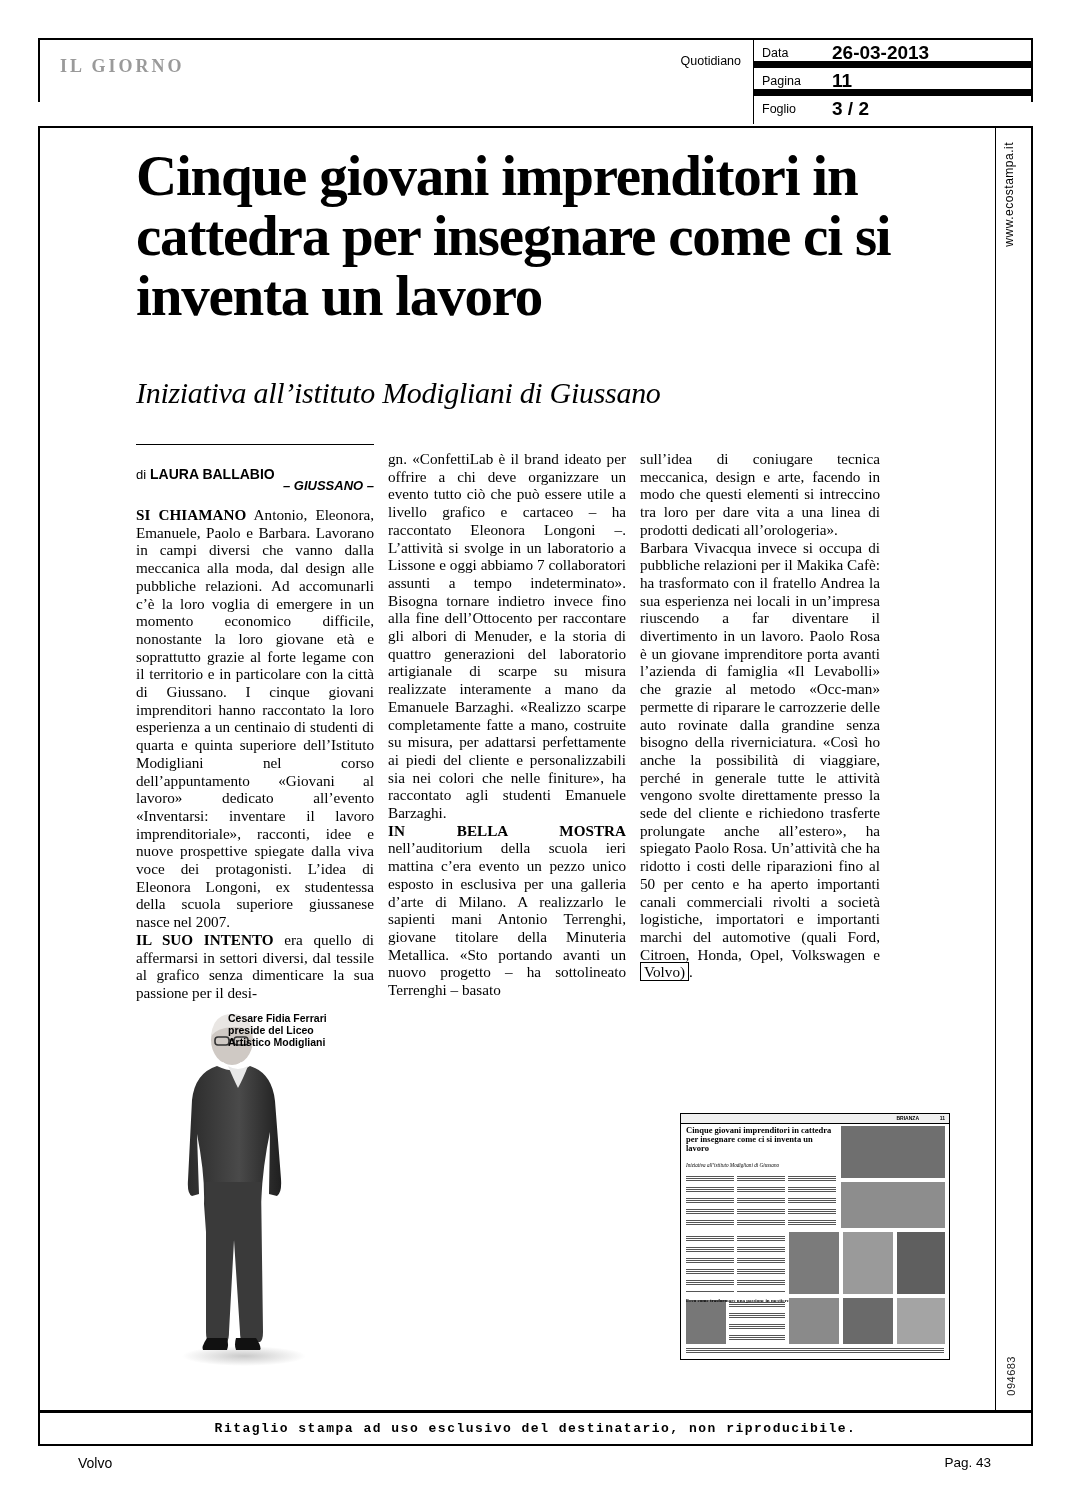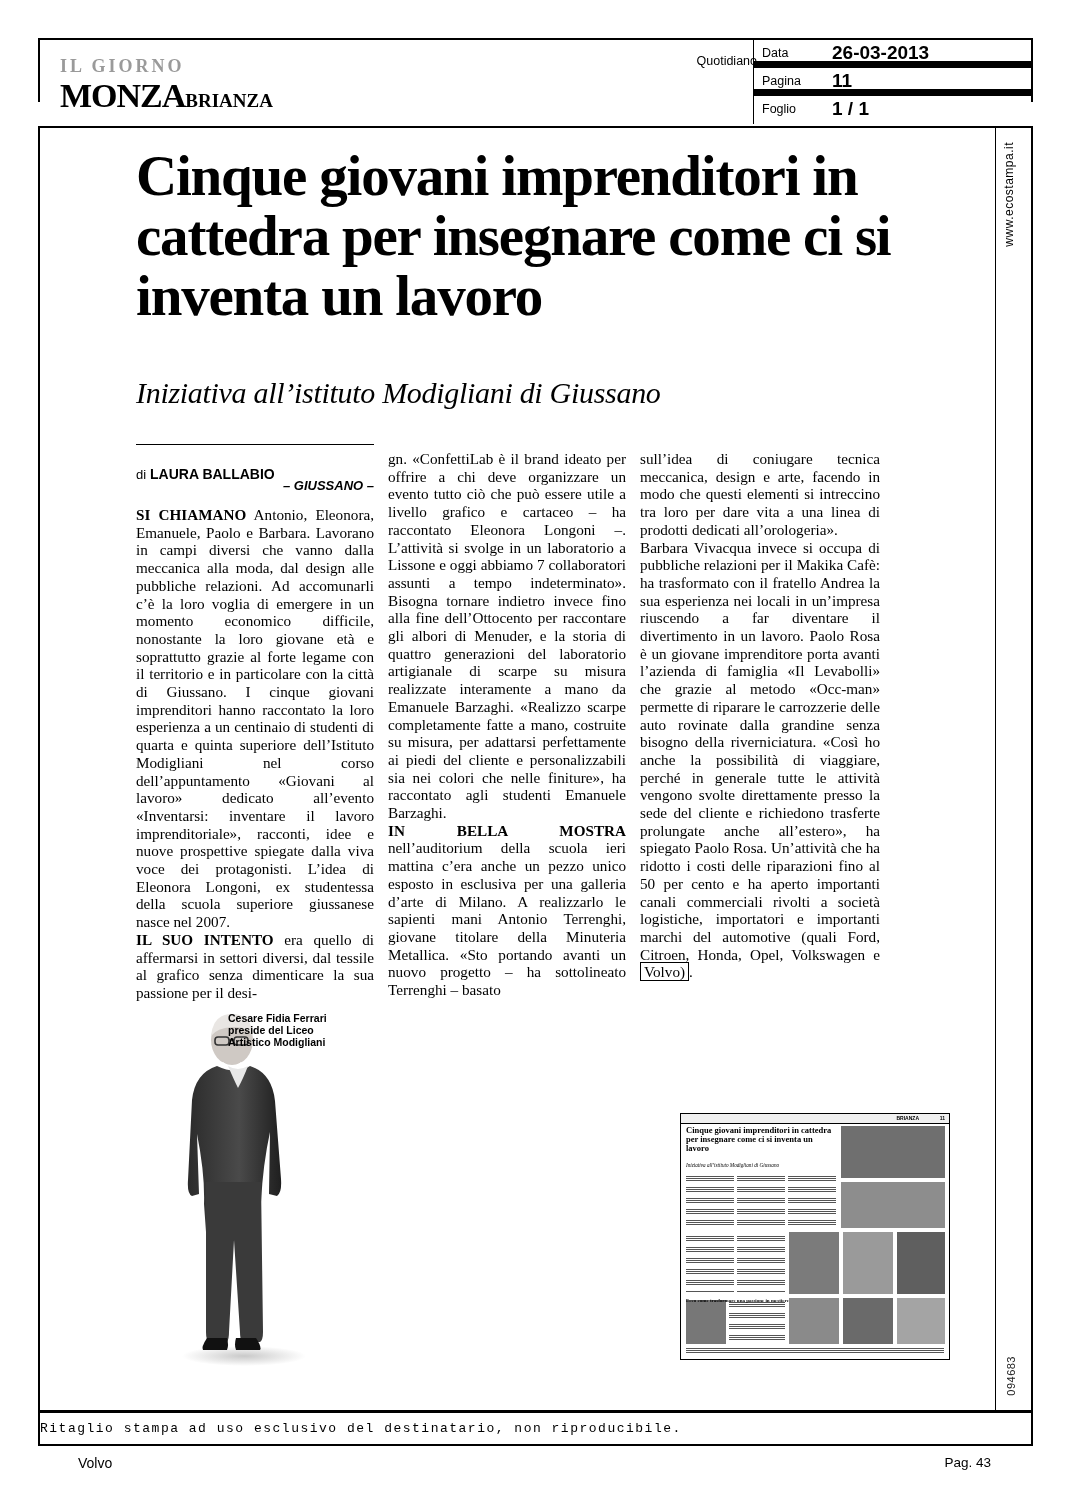--- a/index.html
+++ b/index.html
@@ -55,21 +55,21 @@
     line-height: 1;
     margin-top: 2px;
   }
   .brand-main .sub {
     font-size: 19px;
     letter-spacing: 0px;
   }
 
   .quotidiano {
     position: absolute;
-    right: 274px;
+    right: 290px;
     top: 14px;
     font-family: "Liberation Sans", sans-serif;
     font-size: 12.5px;
   }
 
   .infobox {
     position: absolute;
     right: 0px;
     top: 0px;
     width: 278px;
@@ -330,24 +330,25 @@
     width: 995px;
     height: 34px;
     border: 2px solid #000;
     border-top: 1px solid #000;
     box-sizing: border-box;
   }
   .footer-strip .txt {
     position: absolute;
     left: 0; right: 0;
     top: 8px;
-    text-align: left;
+    text-align: center;
     font-family: "Liberation Mono", monospace;
     font-size: 13px;
     letter-spacing: 1.5px;
+    font-weight: bold;
   }
 
   .bottom-left {
     position: absolute;
     left: 78px;
     top: 1455px;
     font-family: "Liberation Sans", sans-serif;
     font-size: 14px;
   }
   .bottom-right {
@@ -359,39 +360,36 @@
   }
 </style>
 </head>
 <body>
 
 <div class="page">
 
   <div class="masthead">
     <div class="brand">
       <div class="brand-top">IL GIORNO</div>
-      <div class="brand-main">
-        <span>MONZA</span><span class="sub">BRIANZA</span>
-      </div>
     </div>
 
     <div class="quotidiano">Quotidiano</div>
 
     <div class="infobox">
       <div class="inforow">
         <span class="lab">Data</span>
         <span class="val">26-03-2013</span>
       </div>
       <div class="inforow">
         <span class="lab">Pagina</span>
         <span class="val">11</span>
       </div>
       <div class="inforow">
         <span class="lab">Foglio</span>
-        <span class="val">1 / 1</span>
+        <span class="val">3 / 2</span>
       </div>
     </div>
   </div>
 
   <div class="frame">
 
     <div class="sidecol">
       <div class="vert-url">www.ecostampa.it</div>
       <div class="vert-code">094683</div>
     </div>
@@ -408,21 +406,21 @@
       </div>
       <div class="dateline">– GIUSSANO –</div>
 
       <div class="col col1">
         <p><span class="lead">SI CHIAMANO</span><span> Antonio, Eleonora, Emanuele, Paolo e Barbara. Lavorano in campi diversi che vanno dalla meccanica alla moda, dal design alle pubbliche relazioni. Ad accomunarli c’è la loro voglia di emergere in un momento economico difficile, nonostante la loro giovane età e soprattutto grazie al forte legame con il territorio e in particolare con la città di Giussano. I cinque giovani imprenditori hanno raccontato la loro esperienza a un centinaio di studenti di quarta e quinta superiore dell’Istituto Modigliani nel corso dell’appuntamento «Giovani al lavoro» dedicato all’evento «Inventarsi: inventare il lavoro imprenditoriale», racconti, idee e nuove prospettive spiegate dalla viva voce dei protagonisti. L’idea di Eleonora Longoni, ex studentessa della scuola superiore giussanese nasce nel 2007.</span></p>
         <p><span class="lead">IL SUO INTENTO</span><span> era quello di affermarsi in settori diversi, dal tessile al grafico senza dimenticare la sua passione per il desi-</span></p>
       </div>
 
       <div class="col col2">
         <p>gn. «ConfettiLab è il brand ideato per offrire a chi deve organizzare un evento tutto ciò che può essere utile a livello grafico e cartaceo – ha raccontato Eleonora Longoni –. L’attività si svolge in un laboratorio a Lissone e oggi abbiamo 7 collaboratori assunti a tempo indeterminato». Bisogna tornare indietro invece fino alla fine dell’Ottocento per raccontare gli albori di Menuder, e la storia di quattro generazioni del laboratorio artigianale di scarpe su misura realizzate interamente a mano da Emanuele Barzaghi. «Realizzo scarpe completamente fatte a mano, costruite su misura, per adattarsi perfettamente ai piedi del cliente e personalizzabili sia nei colori che nelle finiture», ha raccontato agli studenti Emanuele Barzaghi.</p>
-        <p><span class="lead">IN BELLA MOSTRA</span><span> nell’auditorium della scuola ieri mattina c’era anche un pezzo unico esposto in esclusiva per una galleria d’arte di Milano. A realizzarlo le sapienti mani Antonio Terrenghi, giovane titolare della Minuteria Metallica. «Sto portando avanti un nuovo progetto – ha sottolineato Terrenghi – basato</span></p>
+        <p><span class="lead">IN BELLA MOSTRA</span><span> nell’auditorium della scuola ieri mattina c’era evento un pezzo unico esposto in esclusiva per una galleria d’arte di Milano. A realizzarlo le sapienti mani Antonio Terrenghi, giovane titolare della Minuteria Metallica. «Sto portando avanti un nuovo progetto – ha sottolineato Terrenghi – basato</span></p>
       </div>
 
       <div class="col col3">
         <p>sull’idea di coniugare tecnica meccanica, design e arte, facendo in modo che questi elementi si intreccino tra loro per dare vita a una linea di prodotti dedicati all’orologeria».</p>
         <p><span>Barbara Vivacqua invece si occupa di pubbliche relazioni per il Makika Cafè: ha trasformato con il fratello Andrea la sua esperienza nei locali in un’impresa riuscendo a far diventare il divertimento in un lavoro. Paolo Rosa è un giovane imprenditore porta avanti l’azienda di famiglia «Il Levabolli» che grazie al metodo «Occ-man» permette di riparare le carrozzerie delle auto rovinate dalla grandine senza bisogno della riverniciatura. «Così ho anche la possibilità di viaggiare, perché in generale tutte le attività vengono svolte direttamente presso la sede del cliente e richiedono trasferte prolungate anche all’estero», ha spiegato Paolo Rosa. Un’attività che ha ridotto i costi delle riparazioni fino al 50 per cento e ha aperto importanti canali commerciali rivolti a società logistiche, importatori e importanti marchi del automotive (quali Ford, Citroen, Honda, Opel, Volkswagen e </span><span class="boxed">Volvo)</span><span>.</span></p>
       </div>
 
       <div class="photo-man">
         <svg width="200" height="360" viewBox="0 0 200 360" xmlns="http://www.w3.org/2000/svg" aria-hidden="true">
           <defs>

